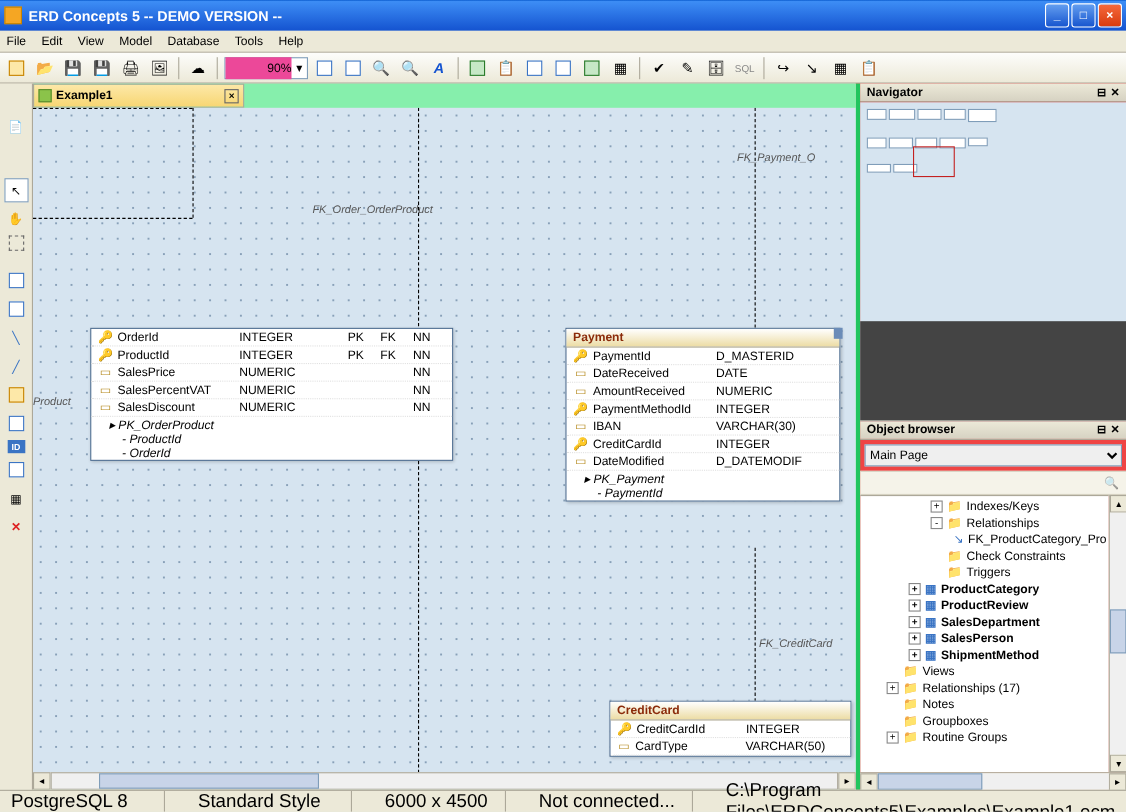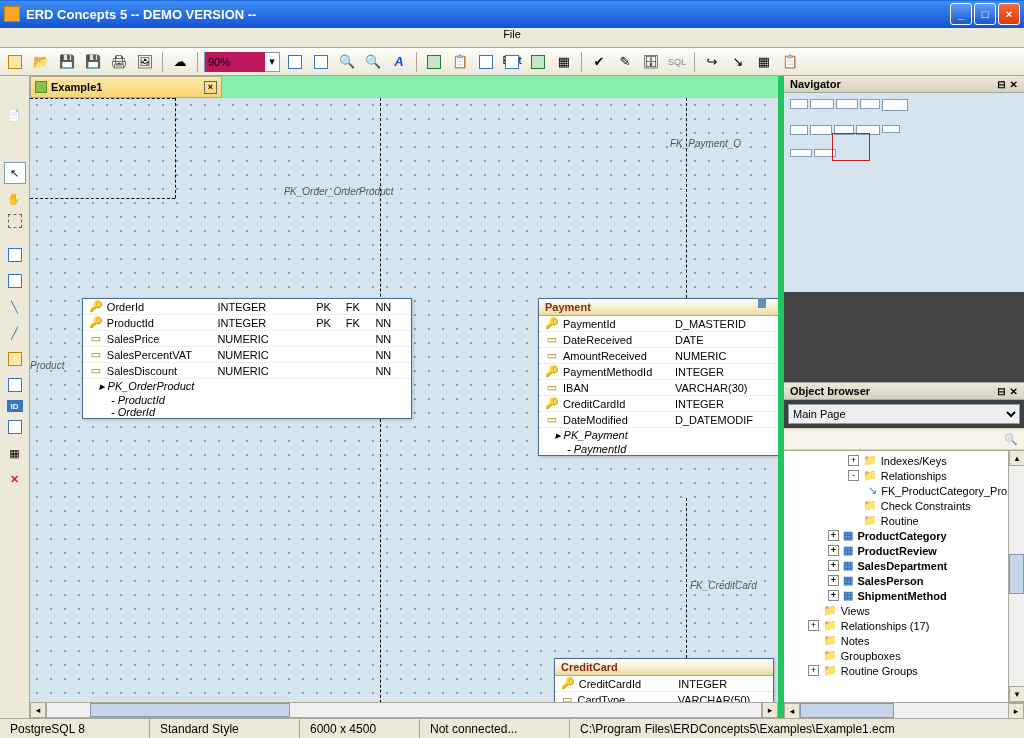--- a/index.html
+++ b/index.html
@@ -41,21 +41,20 @@
 .winbtn.close { background: linear-gradient(#f5693c,#d83b0e); color:#fff; }
 
 .menubar {
   background: #ece9d8;
   height: 20px;
   display: flex;
   align-items: center;
   padding: 0 6px;
   gap: 14px;
   border-bottom: 1px solid #aca899;
-  flex-direction: column;
 }
 .menubar span { cursor: default; }
 
 .toolbar {
   background: linear-gradient(#fdfdfb,#ece9d8);
   height: 28px;
   border-bottom: 1px solid #aca899;
   display: flex;
   align-items: center;
   padding: 0 4px;
@@ -64,23 +63,24 @@
 .tb-btn {
   width: 22px; height: 22px;
   border: 1px solid transparent;
   display:flex;align-items:center;justify-content:center;
   font-size: 13px;
 }
 .tb-sep { width:1px; height:20px; background:#aca899; margin:0 2px; }
 .zoom-combo {
   width: 60px; height: 20px;
   border:1px solid #7f9db9;
-  background:#be185d;
+  background:#ec4899;
   font-size:11px;
   padding-left:3px;
+  text-align:right;
 }
 .dd { display:inline-block; width:14px; text-align:center; color:#000; }
 
 .workspace {
   display:flex;
   height: 642px;
 }
 .left-tools {
   width: 30px;
   background:#ece9d8;
@@ -158,22 +158,22 @@
   height:16px;
   background:#ece9d8;
   display:flex;
 }
 .sb-btn { width:16px;height:16px;border:1px solid #aca899;background:#ece9d8;display:flex;align-items:center;justify-content:center;font-size:9px;}
 .sb-track { flex:1; background:#f0f0f0; border:1px solid #aca899; position:relative;}
 .sb-thumb { position:absolute; height:100%; background:#c8d4e8; border:1px solid #7f9db9;}
 
 .rightpanel {
   width: 246px;
-  background:#404040;
-  border-left:6px solid #22c55e;
+  background:#ef4444;
+  border-left:4px solid #22c55e;
   display:flex; flex-direction:column;
 }
 .panel-hdr {
   background:linear-gradient(#ece9d8,#d6d2c2);
   border-bottom:1px solid #aca899;
   padding:2px 6px;
   font-weight:bold;
   display:flex; align-items:center;
 }
 .panel-hdr .p-ctrl { margin-left:auto; display:flex; gap:4px; font-size:10px;}
@@ -228,21 +228,22 @@
 .tree-node.bold { font-weight:bold; }
 .tree .ind1{padding-left:24px;} .tree .ind2{padding-left:44px;} .tree .ind3{padding-left:64px;} .tree .ind4{padding-left:84px;}
 
 .statusbar {
   position:absolute; left:0; right:0; bottom:0;
   height:20px;
   background:#ece9d8;
   border-top:1px solid #aca899;
   display:flex;
   align-items:center;
-  font-size:12px;
+  font-size:17px;
+  gap:20px;
 }
 .statusbar > div { padding:0 10px; border-right:1px solid #aca899; height:100%; display:flex; align-items:center;}
 
 .fk-label{position:absolute;font-style:italic;font-size:10px;color:#555;white-space:nowrap;}
 .rel-line{position:absolute;border-left:1px dashed #000;}
 .rel-line-h{position:absolute;border-top:1px dashed #000;}
 .v-scroll-canvas{
   position:absolute; top:0; right:0; bottom:12px; width:10px;
   background:#dce4ee;
 }
@@ -423,21 +424,21 @@
               <span class="flg"></span>
               <span class="flg"></span>
               <span class="flg">NN</span>
             </div>
           </div>
         <div class="erd-idx">▸ <span>PK_OrderProduct</span></div>
         <div class="erd-sub">- ProductId</div>
         <div class="erd-sub">- OrderId</div>
       </div>
 
-      <div class="erd-entity" style="top:200px;left:508px;width:250px;">
+      <div class="erd-entity" style="top:200px;left:484px;width:250px;">
         <div class="e-title">Payment</div>
         <div id="pay-rows">
             <div class="erd-row">
               <span class="ico">🔑</span>
               <span class="fld">PaymentId</span>
               <span class="typ">D_MASTERID</span>
             </div>
             <div class="erd-row">
               <span class="ico">▭</span>
               <span class="fld">DateReceived</span>
@@ -466,21 +467,21 @@
             <div class="erd-row">
               <span class="ico">▭</span>
               <span class="fld">DateModified</span>
               <span class="typ">D_DATEMODIF</span>
             </div>
           </div>
         <div class="erd-idx">▸ <span>PK_Payment</span></div>
         <div class="erd-sub">- PaymentId</div>
       </div>
 
-      <div class="erd-entity" style="top:560px;left:524px;width:220px;">
+      <div class="erd-entity" style="top:539px;left:524px;width:220px;">
         <div class="e-title">CreditCard</div>
         <div id="cc-rows">
             <div class="erd-row">
               <span class="ico">🔑</span>
               <span class="fld">CreditCardId</span>
               <span class="typ">INTEGER</span>
             </div>
             <div class="erd-row">
               <span class="ico">▭</span>
               <span class="fld">CardType</span>
@@ -561,21 +562,21 @@
             <span>FK_ProductCategory_Pro</span>
           </div>
           <div class="tree-node ind3">
             <span style="width:15px;display:inline-block;"></span>
             <span class="tn-folder">📁</span>
             <span>Check Constraints</span>
           </div>
           <div class="tree-node ind3">
             <span style="width:15px;display:inline-block;"></span>
             <span class="tn-folder">📁</span>
-            <span>Routine</span>
+            <span>Triggers</span>
           </div>
           <div class="tree-node ind2 bold">
             <span class="tn-exp">+</span>
             <span class="tn-table">▦</span>
             <span>ProductCategory</span>
           </div>
           <div class="tree-node ind2 bold">
             <span class="tn-exp">+</span>
             <span class="tn-table">▦</span>
             <span>ProductReview</span>

